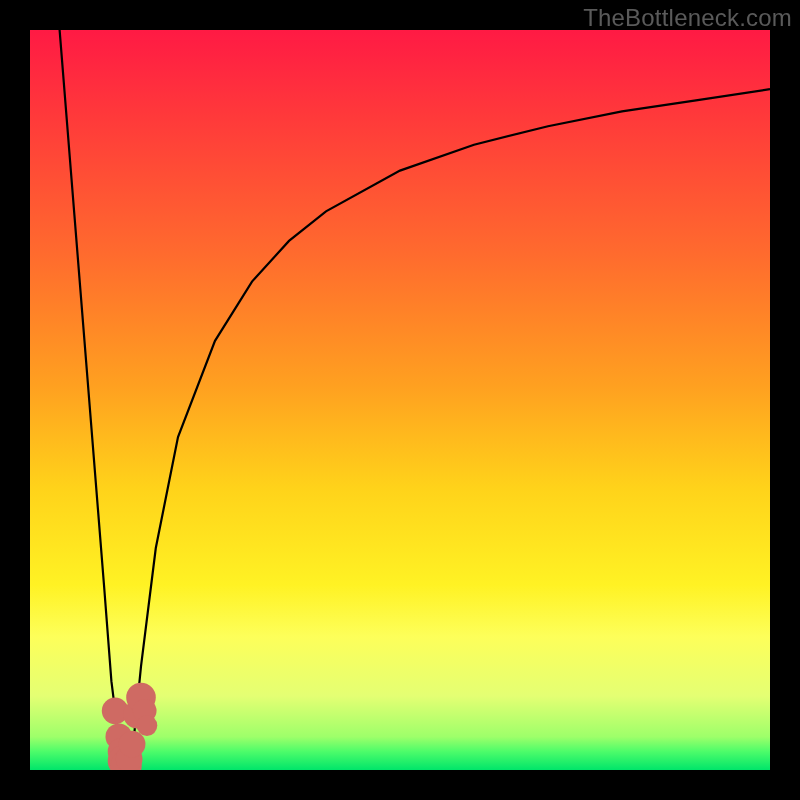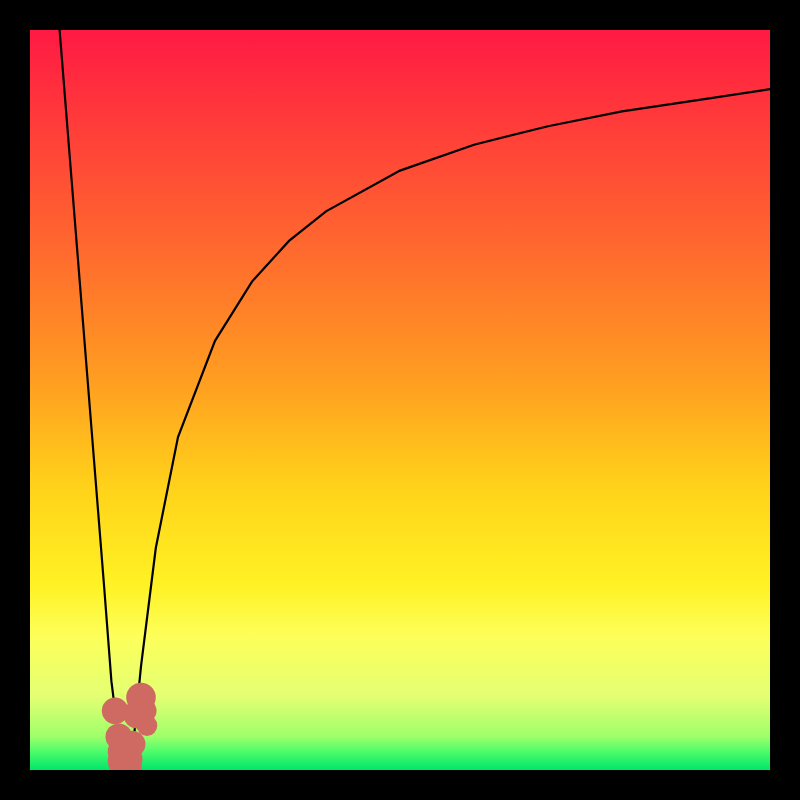--- a/index.html
+++ b/index.html
@@ -54,20 +54,21 @@
     top: 0;
     width: 740px;
     height: 740px;
     pointer-events: none;
   }
 </style>
 </head>
 <body>
 
 <div class="frame">
+  <div class="brand">TheBottleneck.com</div>
   <div class="plot">
     <svg class="overlay" id="overlay" viewBox="0 0 740 740" preserveAspectRatio="none">
       <path id="curve-path" fill="none" stroke="#000" stroke-width="2.2" d="M29.60 0.00 L44.40 185.00 L59.20 370.00 L74.00 555.00 L81.40 651.20 L88.80 710.40 L92.50 732.60 L96.20 736.30 L99.90 732.60 L103.60 710.40 L111.00 636.40 L125.80 518.00 L148.00 407.00 L185.00 310.80 L222.00 251.60 L259.00 210.90 L296.00 181.30 L370.00 140.60 L444.00 114.70 L518.00 96.20 L592.00 81.40 L666.00 70.30 L740.00 59.20"></path>
       <g id="marker-group">
           <circle cx="85.10" cy="680.80" r="13.32" fill="#cf6a63"></circle>
           <circle cx="88.80" cy="706.70" r="13.32" fill="#cf6a63"></circle>
           <circle cx="91.02" cy="721.50" r="13.32" fill="#cf6a63"></circle>
           <circle cx="93.24" cy="731.12" r="15.54" fill="#cf6a63"></circle>
           <circle cx="96.20" cy="735.56" r="15.54" fill="#cf6a63"></circle>
           <circle cx="99.16" cy="728.90" r="13.32" fill="#cf6a63"></circle>

